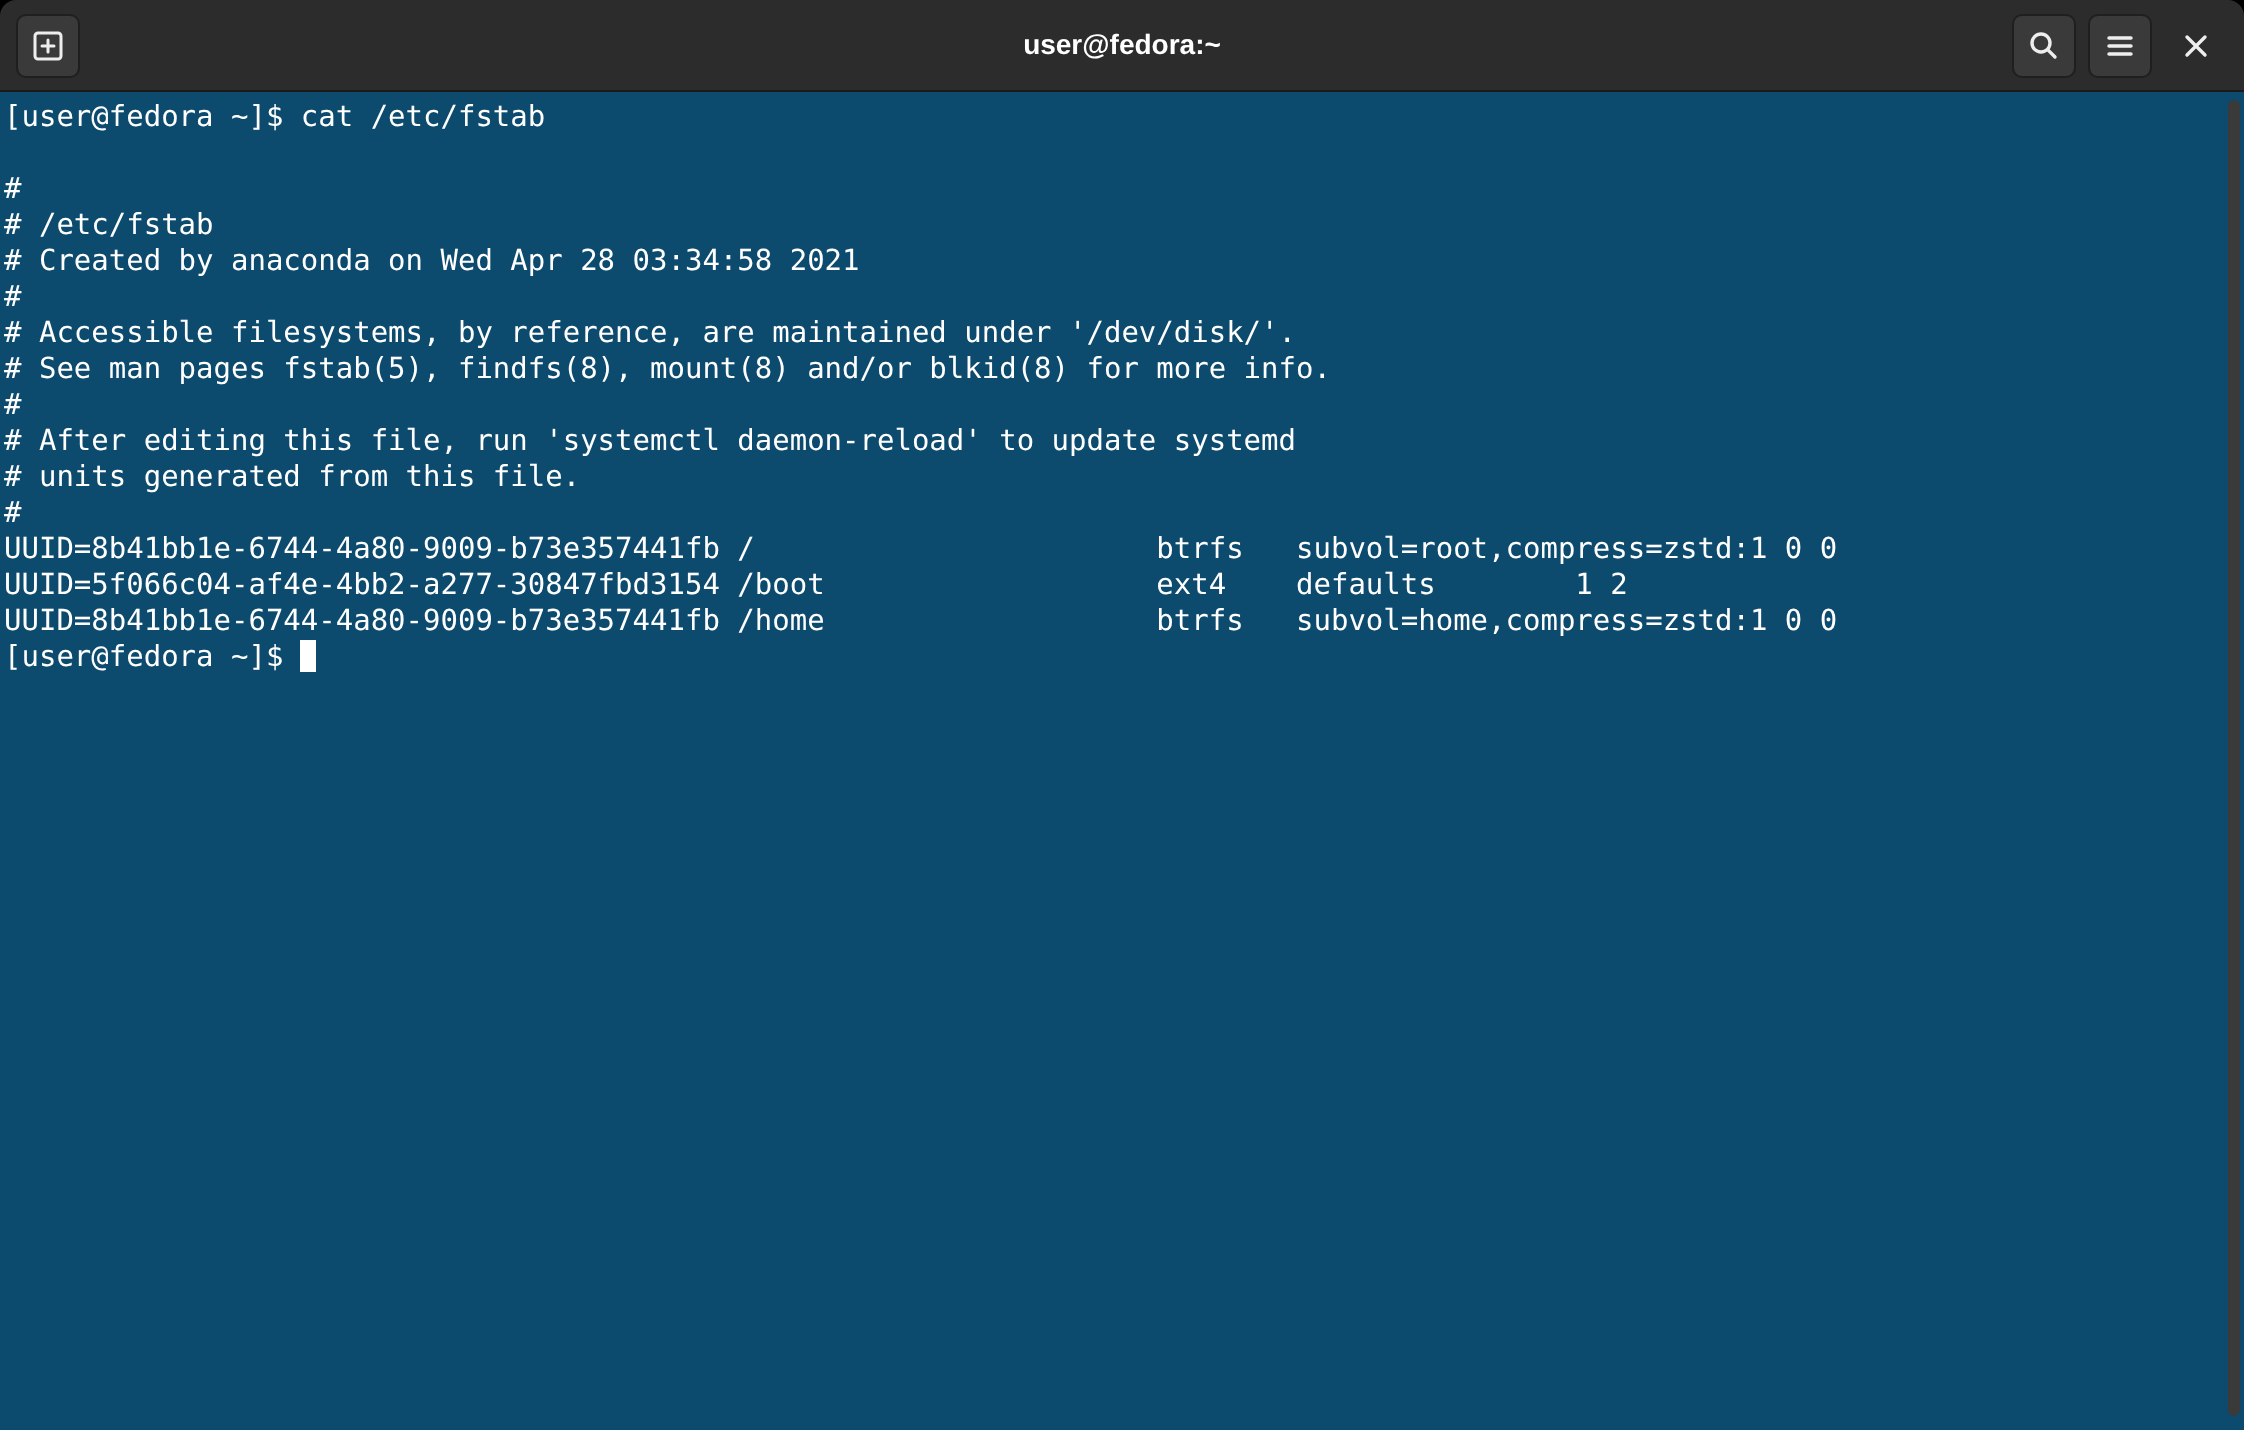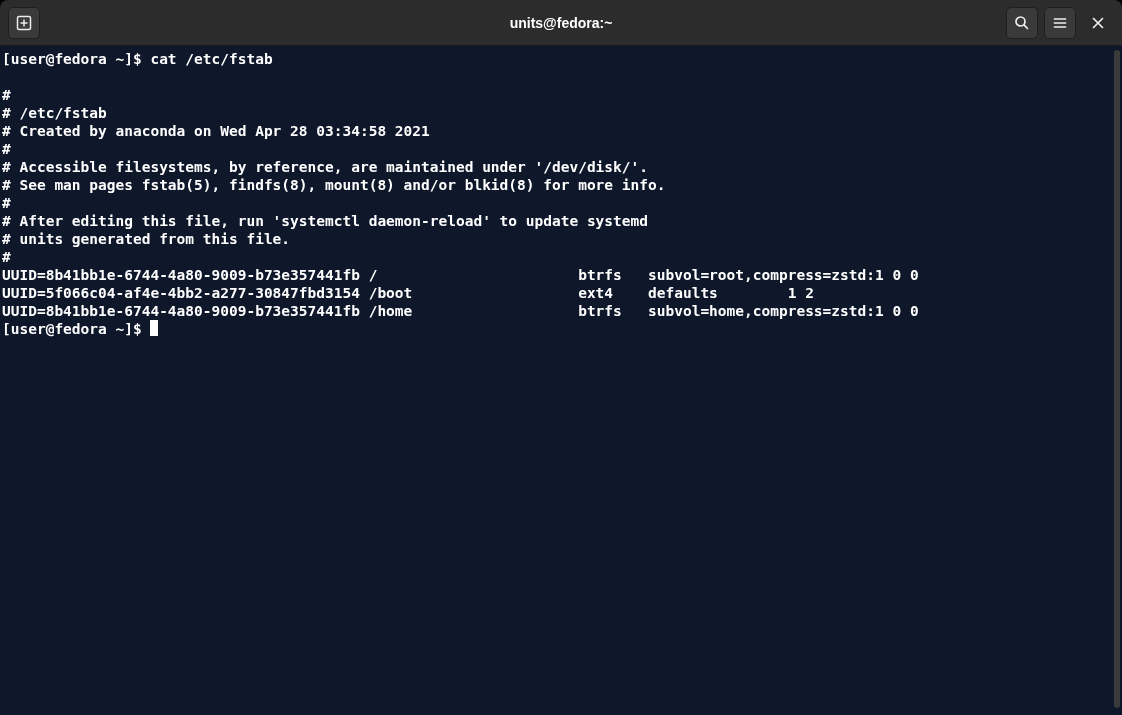--- a/index.html
+++ b/index.html
@@ -69,24 +69,23 @@
     .hb-btn svg {
       width: 16px;
       height: 16px;
     }
     .terminal-area {
       position: absolute;
       top: 46px;
       left: 0;
       right: 0;
       bottom: 0;
-      background: #0f172a;
+      background: #0c4a6e;
       padding: 4px 2px;
       overflow-y: auto;
-      font-weight: bold;
     }
     .terminal-content {
       font-family: "DejaVu Sans Mono", "Liberation Mono", monospace;
       font-size: 14.5px;
       line-height: 18px;
       color: #fff;
       white-space: pre;
     }
     .terminal-line {
       min-height: 18px;
@@ -126,21 +125,21 @@
 <div class="headerbar">
   <div class="hb-left">
     <div class="hb-btn">
       <svg viewBox="0 0 16 16">
         <rect x="1.5" y="1.5" width="13" height="13" rx="1.5" fill="none" stroke="#eee" stroke-width="1.5"></rect>
         <path d="M8 5v6M5 8h6" stroke="#eee" stroke-width="1.5" stroke-linecap="round"></path>
       </svg>
     </div>
   </div>
   <div class="hb-center">
-    <span>units@fedora:~</span>
+    <span>user@fedora:~</span>
   </div>
   <div class="hb-right">
     <div class="hb-btn">
       <svg viewBox="0 0 16 16">
         <circle cx="6.5" cy="6.5" r="4.5" fill="none" stroke="#eee" stroke-width="1.7"></circle>
         <path d="M10.2 10.2l3.3 3.3" stroke="#eee" stroke-width="1.7" stroke-linecap="round"></path>
       </svg>
     </div>
     <div class="hb-btn">
       <svg viewBox="0 0 16 16">

